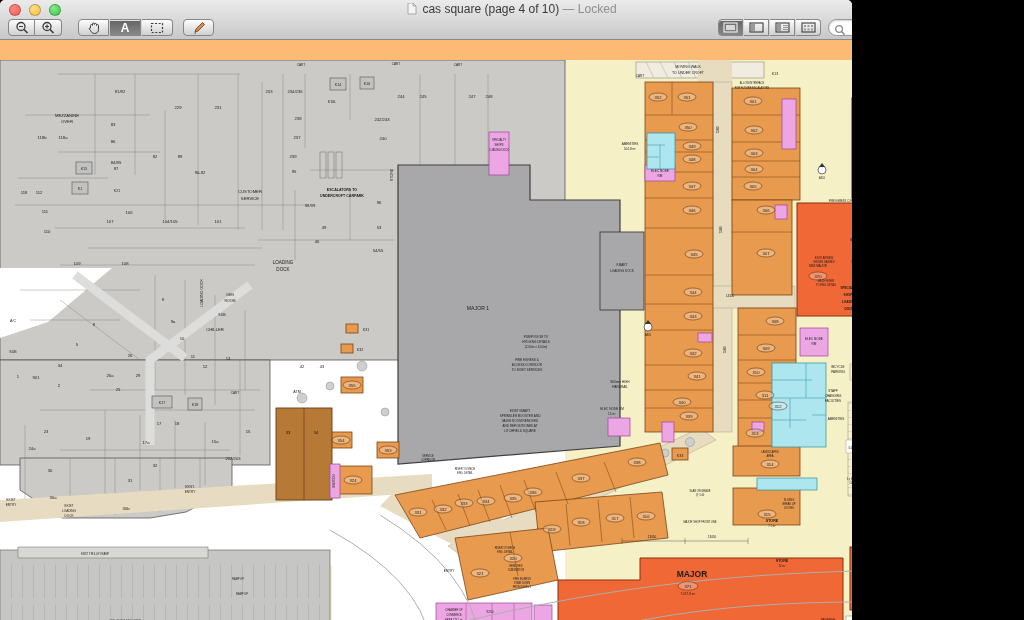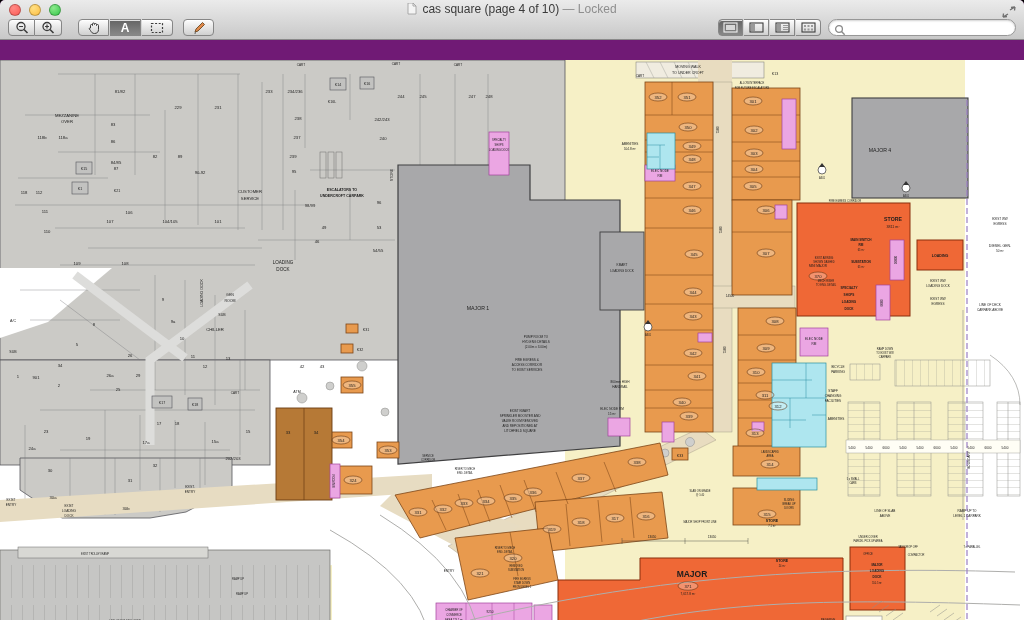--- a/index.html
+++ b/index.html
@@ -1,17 +1,17 @@
 <!DOCTYPE html>
 <html><head>
 <meta charset="utf-8">
 <style>
   html,body{margin:0;padding:0;background:#000;}
   *{box-sizing:border-box;}
-  .window{position:relative;width:1024px;height:620px;background:#701a75;font-family:"Liberation Sans",sans-serif;border-radius:5px 5px 0 0;overflow:hidden;}
+  .window{position:relative;width:852px;height:620px;background:#fdba74;font-family:"Liberation Sans",sans-serif;border-radius:5px 5px 0 0;overflow:hidden;}
   .header{position:absolute;top:0;left:0;width:1024px;height:40px;background:linear-gradient(#ebebeb,#c8c8c8);border-bottom:1px solid #8a8a8a;}
   .lights{position:absolute;top:4px;left:9px;display:flex;gap:8px;}
   .light{width:12px;height:12px;border-radius:50%;border:1px solid rgba(0,0,0,.25);}
   .titlewrap{position:absolute;top:2px;left:0;width:100%;text-align:center;font-size:12px;color:#3a3a3a;}
   .titlewrap .locked{color:#8e8e8e;}
   .doc-ic{display:inline-block;vertical-align:-2px;margin-right:5px;}
   .fullscreen{position:absolute;top:4px;right:8px;width:14px;height:12px;}
   .toolrow{position:absolute;top:19px;left:0;width:100%;height:18px;}
   .btn{position:absolute;height:17px;border:1px solid #868686;background:linear-gradient(#fdfdfd,#d0d0d0);box-shadow:inset 0 1px 0 rgba(255,255,255,.8);display:flex;align-items:center;justify-content:center;}
   .btn.on{background:linear-gradient(#646464,#888);color:#fff;}

